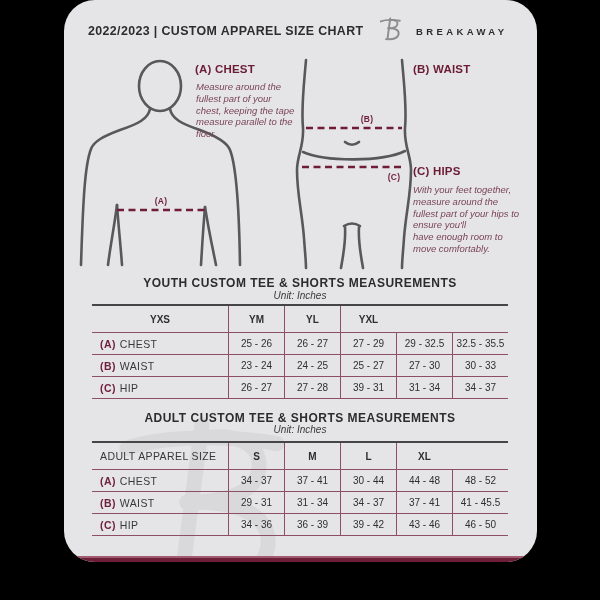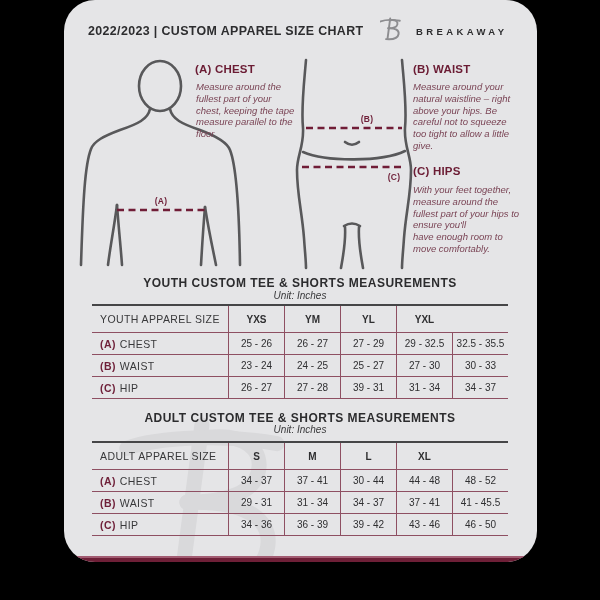--- a/index.html
+++ b/index.html
@@ -104,32 +104,30 @@
       <text class="dash-label" x="303" y="72" text-anchor="middle">(B)</text>
       <path class="dash" d="M238,117 H340"></path>
       <text class="dash-label" x="330" y="130" text-anchor="middle">(C)</text>
     </g>
   </svg>
 
   <div class="ins-head" style="left:131px; top:63px">(A) CHEST</div>
   <div class="ins-body" style="left:132px; top:81px; width:102px">Measure around the fullest part of your chest, keeping the tape measure parallel to the floor</div>
 
   <div class="ins-head" style="left:349px; top:63px">(B) WAIST</div>
-  <div class="ins-body" style="left:349px; top:81px; width:103px">Measure around your natural waistline – right above your hips. Be careful not to squeeze too tight to allow a little give.</div>
 
   <div class="ins-head" style="left:349px; top:165px">(C) HIPS</div>
   <div class="ins-body" style="left:349px; top:184px; width:108px">With your feet together, measure around the fullest part of your hips to ensure you'll
 have enough room to move comfortably.</div>
 
   <div class="sec-title" style="top:276px">YOUTH CUSTOM TEE &amp; SHORTS MEASUREMENTS</div>
   <div class="sec-unit" style="top:290px">Unit: Inches</div>
 
   <div class="size-table" style="top:304px">
     <div class="t-row head">
-      <div class="t-cell lbl">YOUTH APPAREL SIZE</div>
       <div class="t-cell sz">YXS</div>
       <div class="t-cell sz">YM</div>
       <div class="t-cell sz">YL</div>
       <div class="t-cell sz">YXL</div>
     </div>
     <div class="t-row">
       <div class="t-cell lbl">
         <span class="pfx">(A)</span>
         <span>CHEST</span>
       </div>

